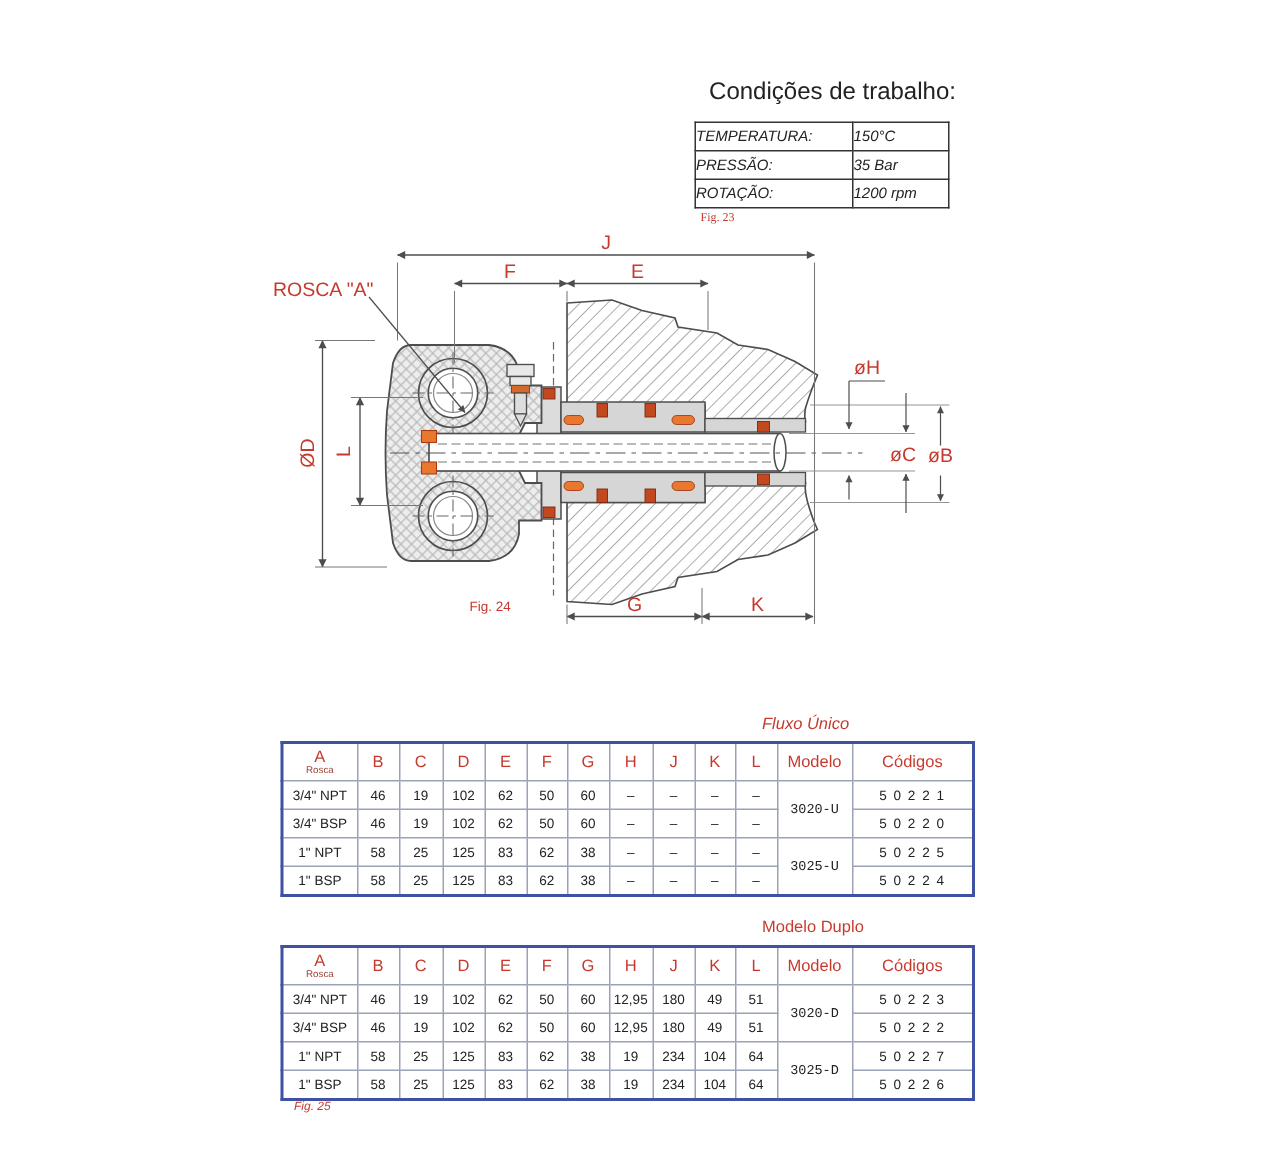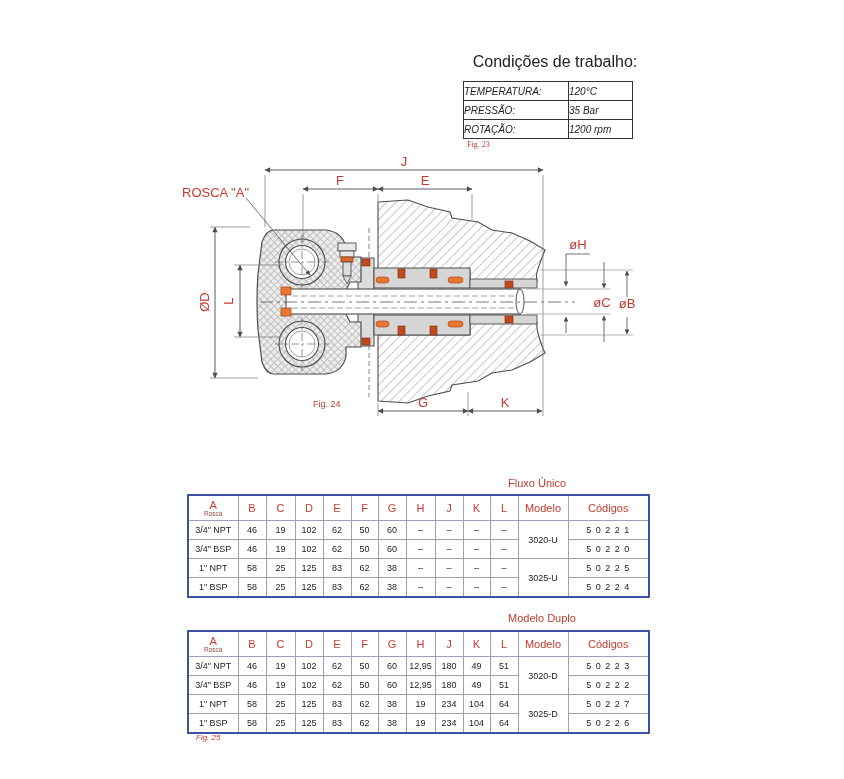--- a/index.html
+++ b/index.html
@@ -17,21 +17,21 @@
   .flux-title{position:absolute;color:#c63a2e;font-size:11px;}
   table.dtable{position:absolute;border-collapse:collapse;table-layout:fixed;width:461px;
                border:2px solid #3f51a3;background:#fff;}
   table.dtable td,table.dtable th{border:1px solid #9aa2b5;padding:0;text-align:center;
                font-weight:normal;}
   table.dtable thead th{height:24px;color:#c63a2e;font-size:11px;}
   table.dtable tbody td{height:18px;font-size:9px;color:#222;}
   td.rosca{font-size:8.5px;}
   th.colA .sub{font-size:6.5px;color:#9c4538;display:block;line-height:6px;}
   th.colA .main{display:block;line-height:11px;}
-  td.modelo{color:#c63a2e;font-size:12px;}
+  td.modelo{color:#c63a2e;font-size:12px;font-family:Liberation Mono, monospace;}
   td.codigo{color:#c63a2e;font-size:11px;letter-spacing:1px;}
   
   svg#draw{position:absolute;left:0;top:0;}
   .redlab{fill:#c63a2e;font-size:13px;font-family:"Liberation Sans",sans-serif;}
   .figlab{fill:#c63a2e;font-size:9px;font-family:"Liberation Sans",sans-serif;}
 </style>
 </head>
 <body>
 
 <div id="page">
@@ -172,35 +172,35 @@
 
   <div class="cond-title">Condições de trabalho:</div>
   <table class="cond">
     <colgroup>
         <col style="width:105px">
         <col style="width:64px">
       </colgroup>
     <tbody>
       <tr>
         <td>TEMPERATURA:</td>
-        <td>120°C</td>
+        <td>150°C</td>
       </tr>
       <tr>
         <td>PRESSÃO:</td>
         <td>35 Bar</td>
       </tr>
       <tr>
         <td>ROTAÇÃO:</td>
         <td>1200 rpm</td>
       </tr>
     </tbody>
   </table>
   <div class="fig-label" style="left:467px;top:140px;font-family:Liberation Serif, serif;">Fig. 23</div>
 
-  <div class="flux-title" style="left:508px;top:477px;">Fluxo Único</div>
+  <div class="flux-title" style="left:508px;top:477px;font-style:italic;">Fluxo Único</div>
   <table class="dtable" style="left:187px;top:494px;">
     <colgroup>
       <col style="width:50px">
         <col style="width:28px">
         <col style="width:29px">
         <col style="width:28px">
       <col style="width:28px">
         <col style="width:27px">
         <col style="width:28px">
         <col style="width:29px">

